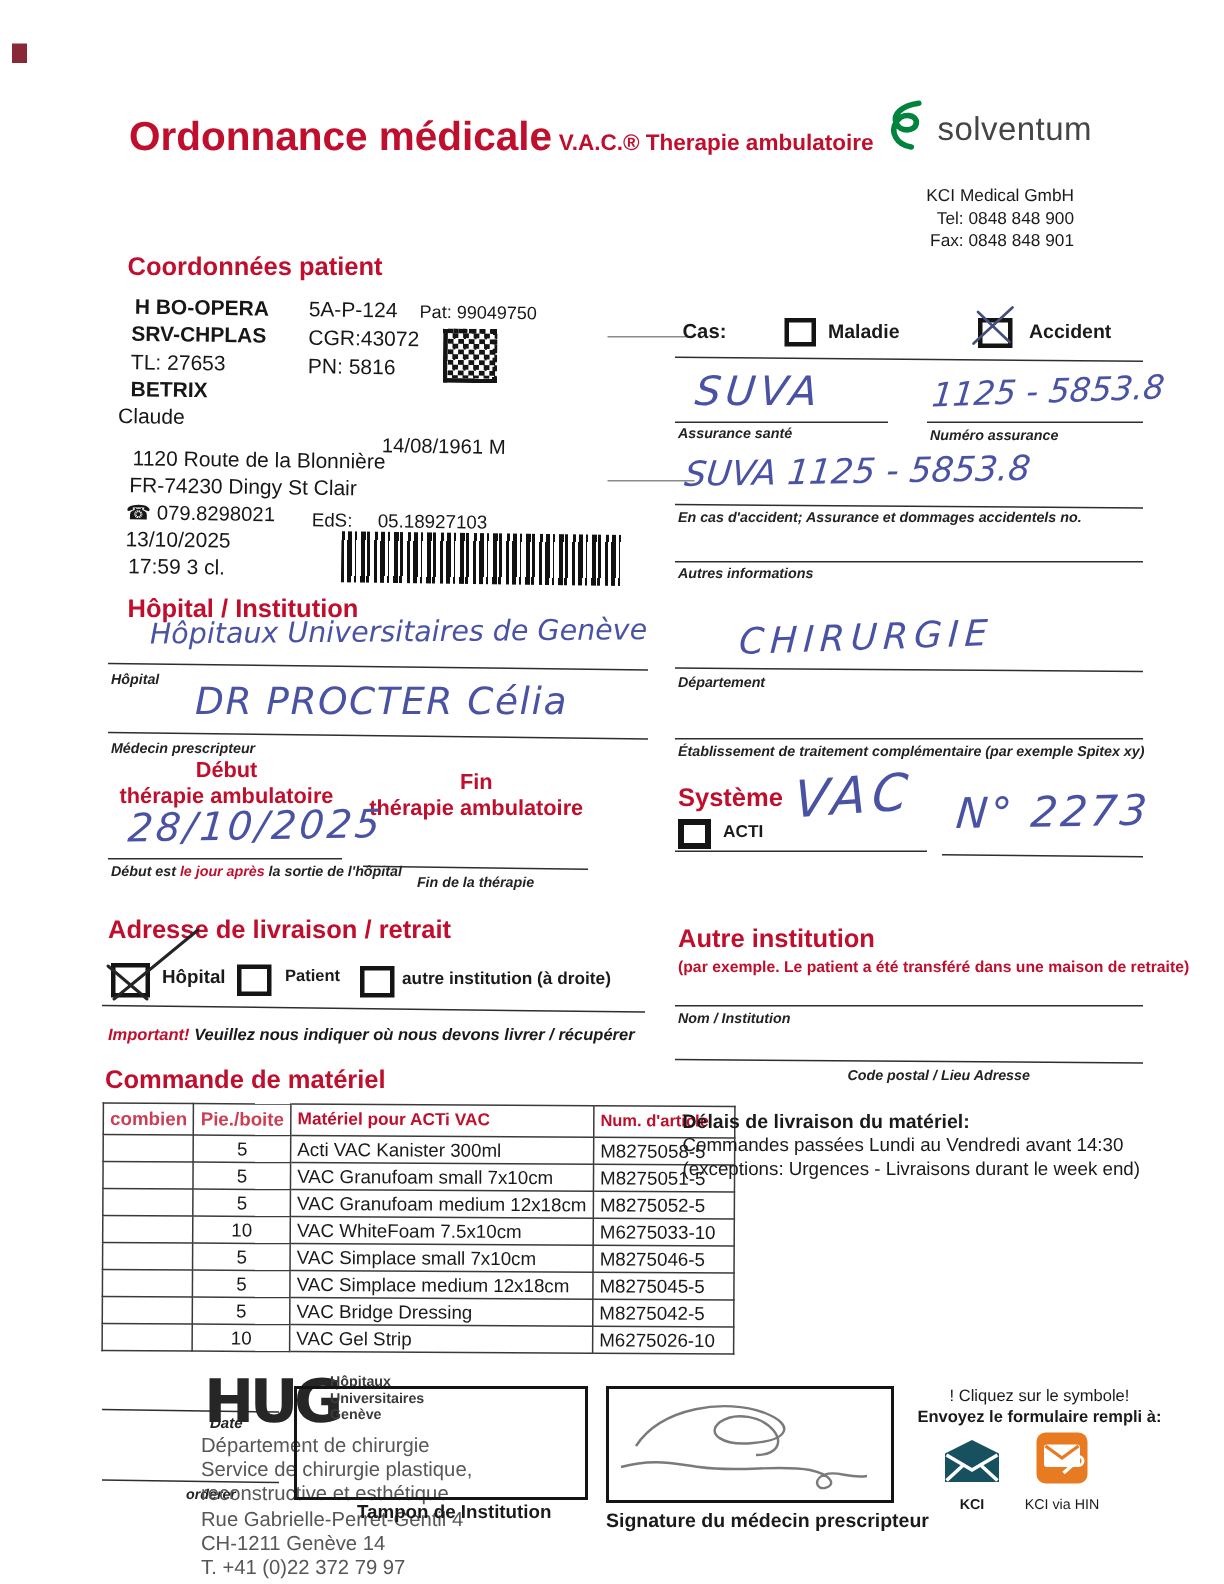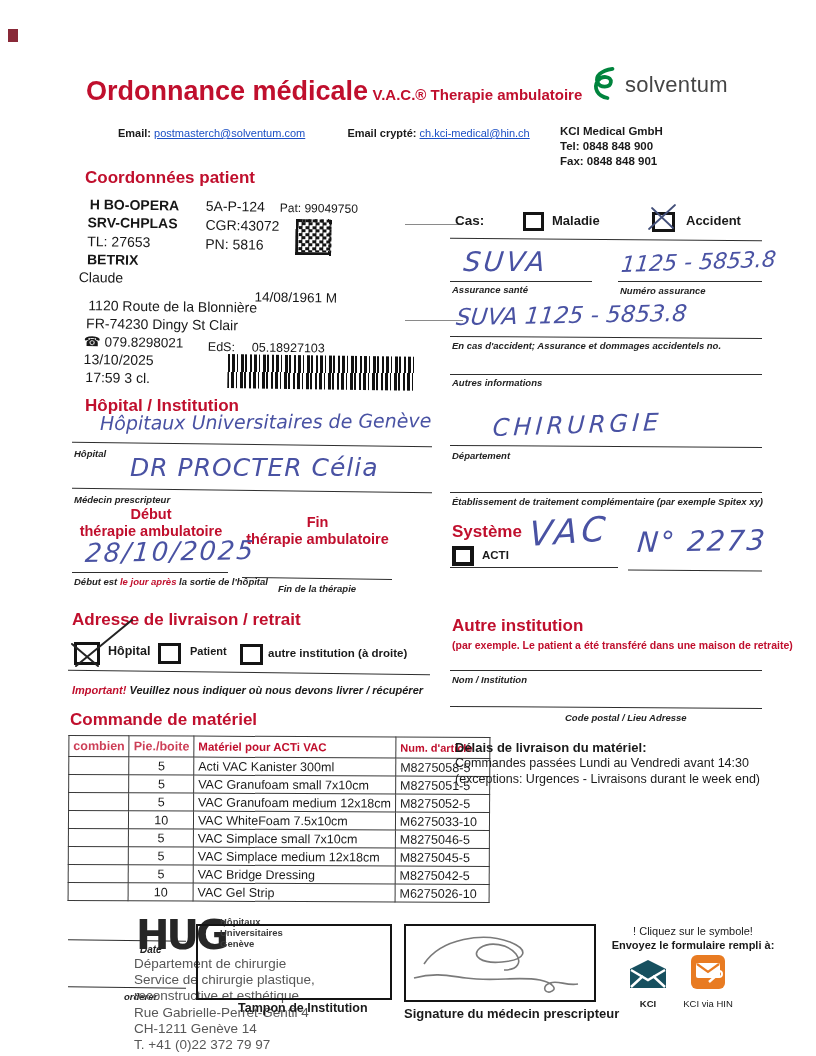--- a/index.html
+++ b/index.html
@@ -45,29 +45,22 @@
 
   <div class="abs" style="left:590px;top:64px;display:flex;align-items:center;gap:5px">
     <span class="abs" style="position:static;color:var(--green,#00843d)">
       <svg width="30" height="38" viewBox="0 0 36 44">
         <path d="M27 5 C13 7 6 14 9 21 C12 28 24 28 25 21 C26 14 14 12 9 20 C4 28 9 38 21 40" fill="none" stroke="currentColor" stroke-width="4.5" stroke-linecap="round"></path>
       </svg>
     </span>
     <span style="font-size:22px;color:#454545;letter-spacing:.3px">solventum</span>
   </div>
 
-  <div class="abs" style="left:118px;top:127px;font-size:11px;white-space:nowrap">
-    <b>Email:</b>
-    <span class="lnk">postmasterch@solventum.com</span>
-    <span style="display:inline-block;width:36px"></span>
-    <b>Email crypté:</b>
-    <span class="lnk">ch.kci-medical@hin.ch</span>
-  </div>
-
-  <div class="abs" style="left:560px;top:124px;width:156px;text-align:left;font-size:11.5px;font-weight:700;line-height:1.32">
+
+  <div class="abs" style="left:560px;top:124px;width:156px;text-align:right;font-size:11.5px;font-weight:400;line-height:1.32">
     <div>KCI Medical GmbH</div>
     <div>Tel: 0848 848 900</div>
     <div>Fax: 0848 848 901</div>
   </div>
 
   <div class="abs rh" style="left:85px;top:168px;font-size:17px">Coordonnées patient</div>
 
   <div class="fline faint" style="left:405px;top:224px;width:55px"></div>
   <div class="fline faint" style="left:405px;top:320px;width:58px"></div>
 

